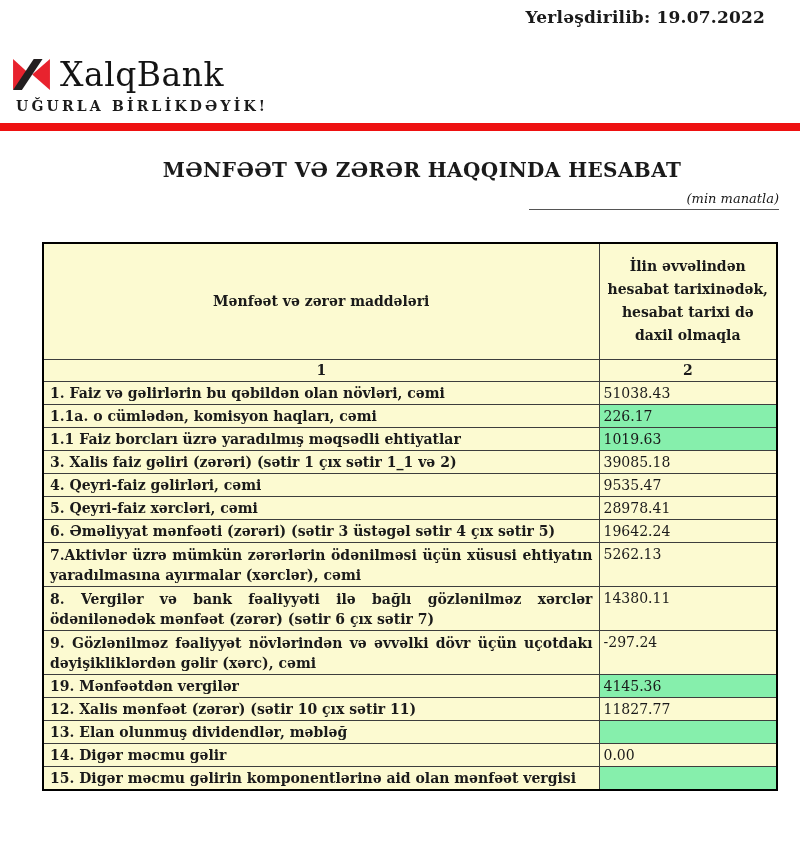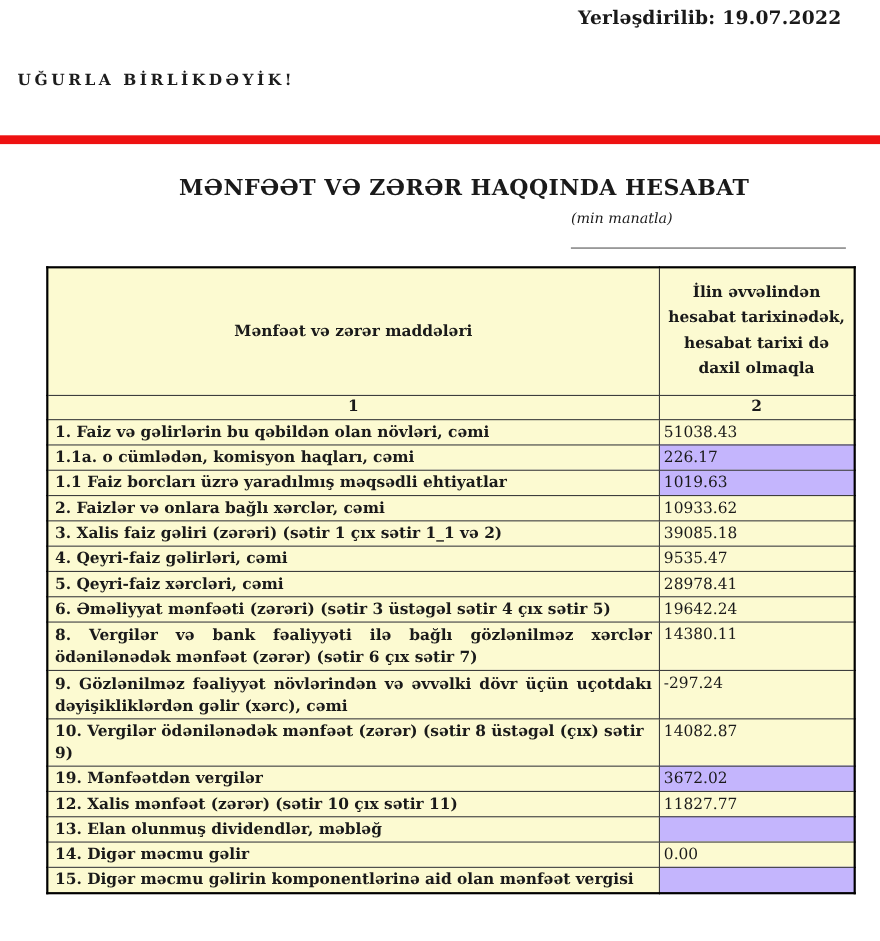--- a/index.html
+++ b/index.html
@@ -41,24 +41,24 @@
 
   
   .report-title {
     position: absolute; top: 158px; left: 0; width: 800px;
     text-align: center; transform: translateX(22px);
     font-size: 20px; font-weight: bold; letter-spacing: 0.4px;
   }
 
   
   .unit-note-wrap {
-    position: absolute; top: 188px; right: 31px;
-    width: 250px; 
+    position: absolute; top: 188px; right: 21px;
+    width: 250px; text-align: right;
     border-bottom: 1.5px solid #555;
-    padding-bottom: 18px;
+    padding-bottom: 2px;
   }
   .unit-note { font-style: italic; font-size: 13px; font-weight: 500; }
 
   
   .report-table {
     position: absolute; top: 242px; left: 42px;
     width: 734px;
     border-collapse: collapse;
     table-layout: fixed;
   }
@@ -88,28 +88,36 @@
     line-height: 20px; height: 22px;
     vertical-align: middle;
   }
   .label-cell.two-line { text-align: justify; vertical-align: top; padding-top: 2px; }
   .value-cell {
     vertical-align: top;
     padding: 1px 5px 1px 4px;
     line-height: 20px; height: 22px;
     font-size: 14.5px;
   }
-  .value-cell.bg-white { background: #c4b5fd; }
+  .value-cell.bg-white { background: #86efac; }
 </style>
 </head>
 <body>
 
 <div class="published">Yerləşdirilib: 19.07.2022</div>
 
 <div class="logo-block">
+  <div class="logo-row">
+    <svg class="logo-mark" viewBox="0 0 100 84" xmlns="http://www.w3.org/2000/svg" aria-hidden="true">
+      <polygon points="0,0 0,84 46,42" fill="#e8232e"></polygon>
+      <polygon points="100,0 100,84 52,42" fill="#e8232e"></polygon>
+      <polygon points="56,0 80,0 24,84 0,84" fill="#231f20"></polygon>
+    </svg>
+    <span class="logo-text">XalqBank</span>
+  </div>
   <div class="logo-tagline">UĞURLA BİRLİKDƏYİK!</div>
 </div>
 
 <div class="red-line"></div>
 
 <div class="report-title">MƏNFƏƏT VƏ ZƏRƏR HAQQINDA HESABAT</div>
 
 <div class="unit-note-wrap">
   <span class="unit-note">(min manatla)</span>
 </div>
@@ -136,54 +144,50 @@
       </tr>
       <tr>
         <td class="label-cell">1.1a. o cümlədən, komisyon haqları, cəmi</td>
         <td class="value-cell bg-white">226.17</td>
       </tr>
       <tr>
         <td class="label-cell">1.1 Faiz borcları üzrə yaradılmış məqsədli ehtiyatlar</td>
         <td class="value-cell bg-white">1019.63</td>
       </tr>
       <tr>
-        <td class="label-cell">2. Faizlər və onlara bağlı xərclər, cəmi</td>
-        <td class="value-cell">10933.62</td>
-      </tr>
-      <tr>
         <td class="label-cell">3. Xalis faiz gəliri (zərəri) (sətir 1 çıx sətir 1_1 və 2)</td>
         <td class="value-cell">39085.18</td>
       </tr>
       <tr>
         <td class="label-cell">4. Qeyri-faiz gəlirləri, cəmi</td>
         <td class="value-cell">9535.47</td>
       </tr>
       <tr>
         <td class="label-cell">5. Qeyri-faiz xərcləri, cəmi</td>
         <td class="value-cell">28978.41</td>
       </tr>
       <tr>
         <td class="label-cell">6. Əməliyyat mənfəəti (zərəri) (sətir 3 üstəgəl sətir 4 çıx sətir 5)</td>
         <td class="value-cell">19642.24</td>
       </tr>
       <tr>
+        <td class="label-cell two-line">7.Aktivlər üzrə mümkün zərərlərin ödənilməsi üçün xüsusi ehtiyatın yaradılmasına ayırmalar (xərclər), cəmi</td>
+        <td class="value-cell">5262.13</td>
+      </tr>
+      <tr>
         <td class="label-cell two-line">8. Vergilər və bank fəaliyyəti ilə bağlı gözlənilməz xərclər ödənilənədək mənfəət (zərər) (sətir 6 çıx sətir 7)</td>
         <td class="value-cell">14380.11</td>
       </tr>
       <tr>
         <td class="label-cell two-line">9. Gözlənilməz fəaliyyət növlərindən və əvvəlki dövr üçün uçotdakı dəyişikliklərdən gəlir (xərc), cəmi</td>
         <td class="value-cell">-297.24</td>
       </tr>
       <tr>
-        <td class="label-cell">10. Vergilər ödənilənədək mənfəət (zərər) (sətir 8 üstəgəl (çıx) sətir 9)</td>
-        <td class="value-cell">14082.87</td>
-      </tr>
-      <tr>
         <td class="label-cell">19. Mənfəətdən vergilər</td>
-        <td class="value-cell bg-white">3672.02</td>
+        <td class="value-cell bg-white">4145.36</td>
       </tr>
       <tr>
         <td class="label-cell">12. Xalis mənfəət (zərər) (sətir 10 çıx sətir 11)</td>
         <td class="value-cell">11827.77</td>
       </tr>
       <tr>
         <td class="label-cell">13. Elan olunmuş dividendlər, məbləğ</td>
         <td class="value-cell bg-white"></td>
       </tr>
       <tr>

